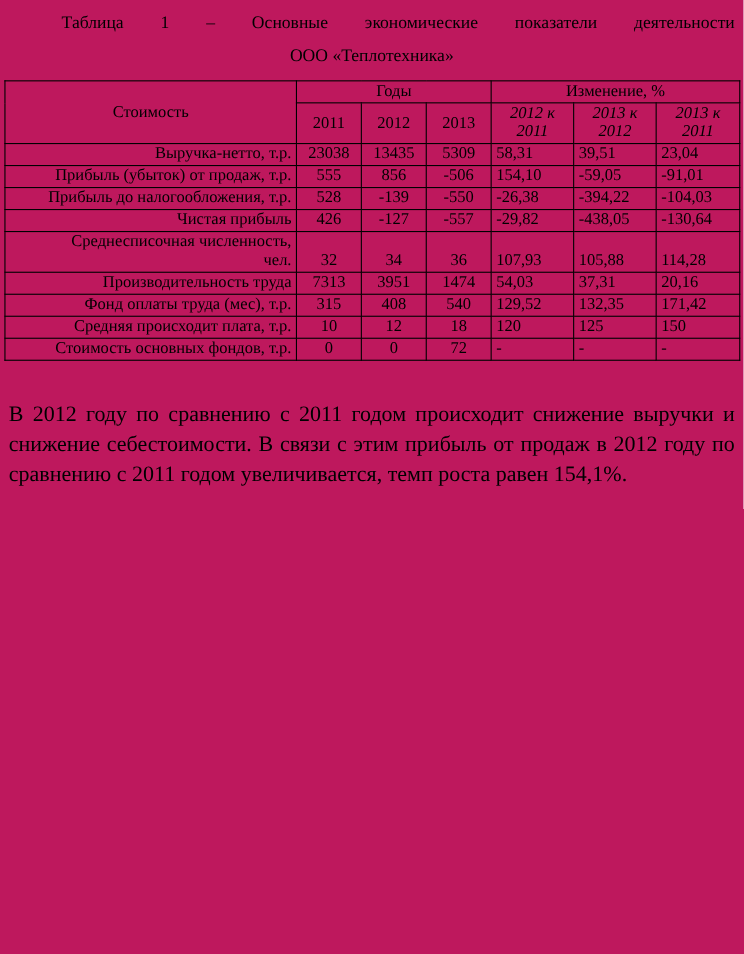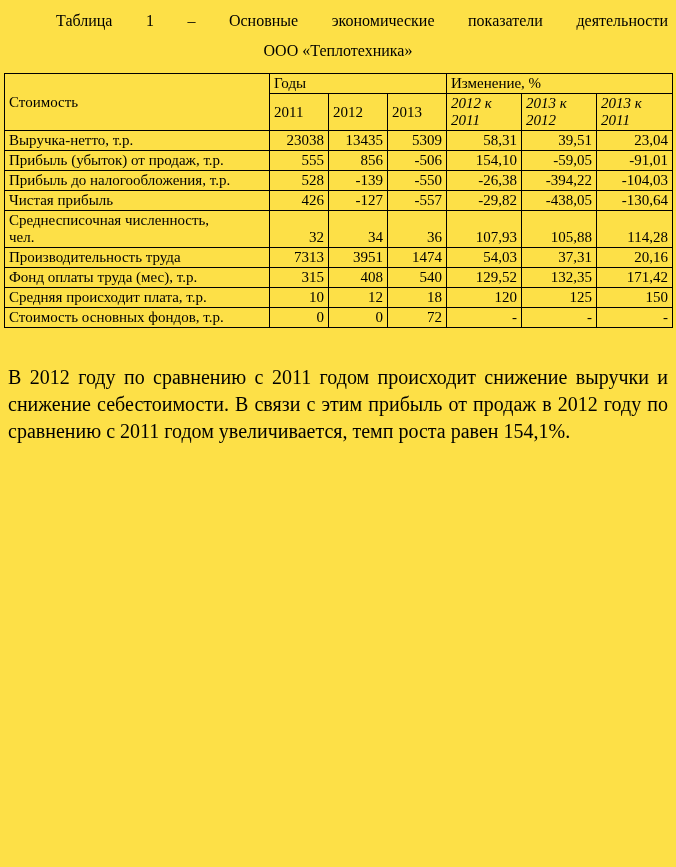--- a/index.html
+++ b/index.html
@@ -7,21 +7,21 @@
     padding: 0;
     background: #ffffff;
     color: #000000;
     font-family: "Liberation Serif", "DejaVu Serif", serif;
   }
   .page {
     width: 676px;
     height: 867px;
     box-sizing: border-box;
     padding: 6px 4px 0 4px;
-    background: #fde047;
+    background: #be185d;
     overflow: hidden;
   }
   .caption {
     font-size: 16px;
     line-height: 30px;
     padding: 0 4px;
   }
   .caption-line1 {
     text-align: justify;
     text-align-last: justify;
@@ -38,40 +38,40 @@
     table-layout: fixed;
   }
   table.econ th,
   table.econ td {
     border: 1px solid #000000;
     padding: 1px 4px;
     font-weight: normal;
     box-sizing: border-box;
   }
   table.econ th {
-    text-align: left;
+    text-align: center;
     vertical-align: middle;
   }
   table.econ td {
     vertical-align: bottom;
     height: 20px;
   }
   td.label {
-    text-align: left;
+    text-align: right;
     white-space: pre-line;
   }
   th.pre {
     white-space: pre-line;
     font-style: italic;
   }
   td.num-year {
-    text-align: right;
+    text-align: center;
   }
   td.num-change {
-    text-align: right;
+    text-align: left;
   }
   .para {
     font-size: 20px;
     line-height: 27px;
     text-align: justify;
     margin: 36px 0 0 0;
     padding: 0 4px;
   }
 </style>
 </head>

